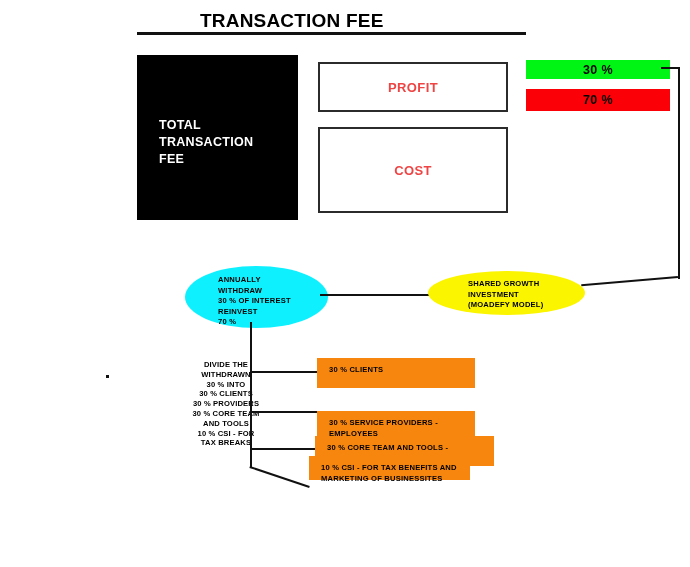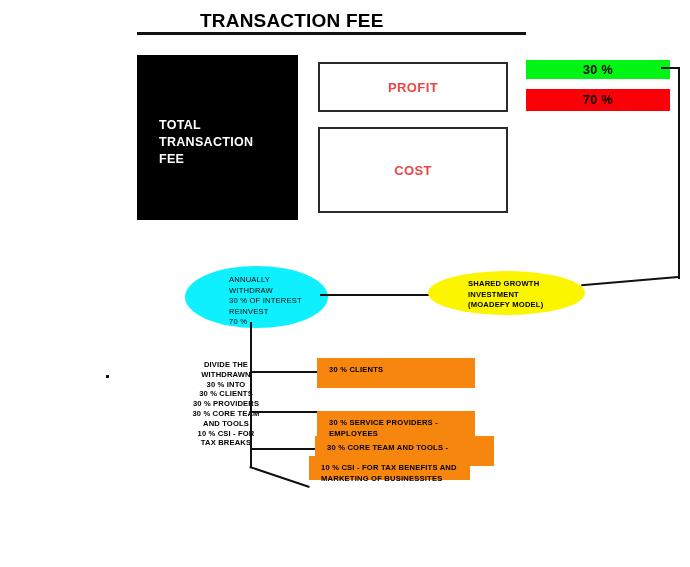--- a/index.html
+++ b/index.html
@@ -96,26 +96,26 @@
     display: flex;
     align-items: center;
     justify-content: center;
   }
   #annual-ellipse {
     left: 185px; top: 266px; width: 143px; height: 62px;
     background: #0ff0ff;
   }
   #annual-ellipse .ell-label {
     font-size: 7.6px;
-    font-weight: normal;
+    font-weight: bold;
     line-height: 10.6px;
     color: #000000;
     white-space: pre-line;
     position: absolute;
-    left: 44px;
+    left: 33px;
     top: 9px;
     letter-spacing: 0.2px;
   }
   #shared-growth-ellipse {
     left: 428px; top: 271px; width: 157px; height: 44px;
     background: #fcf500;
     text-decoration: underline;
   }
   #shared-growth-ellipse .ell-label {
     font-size: 7.6px;

